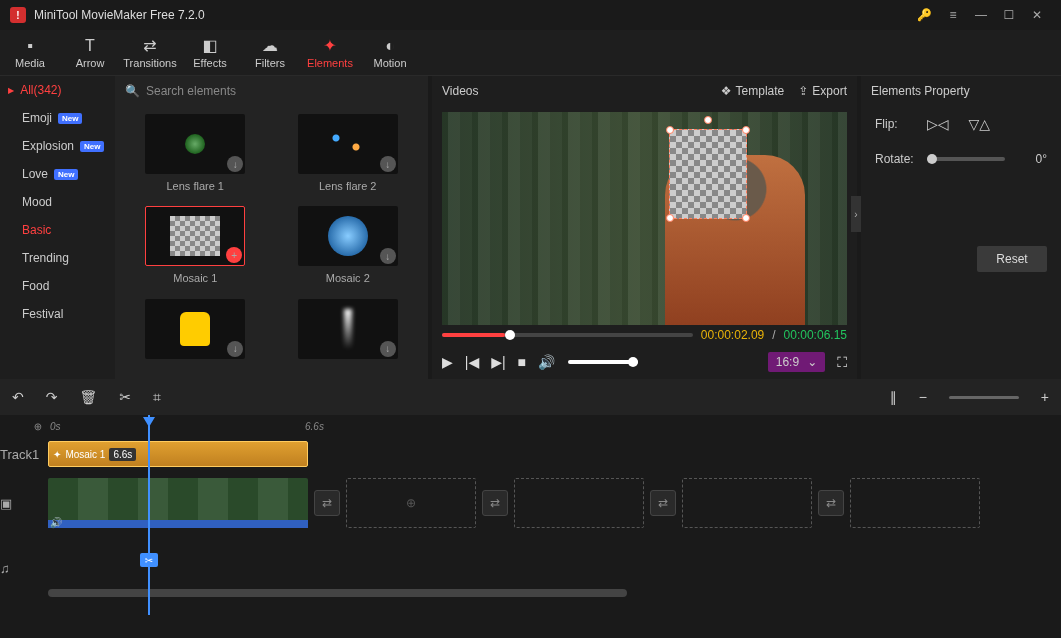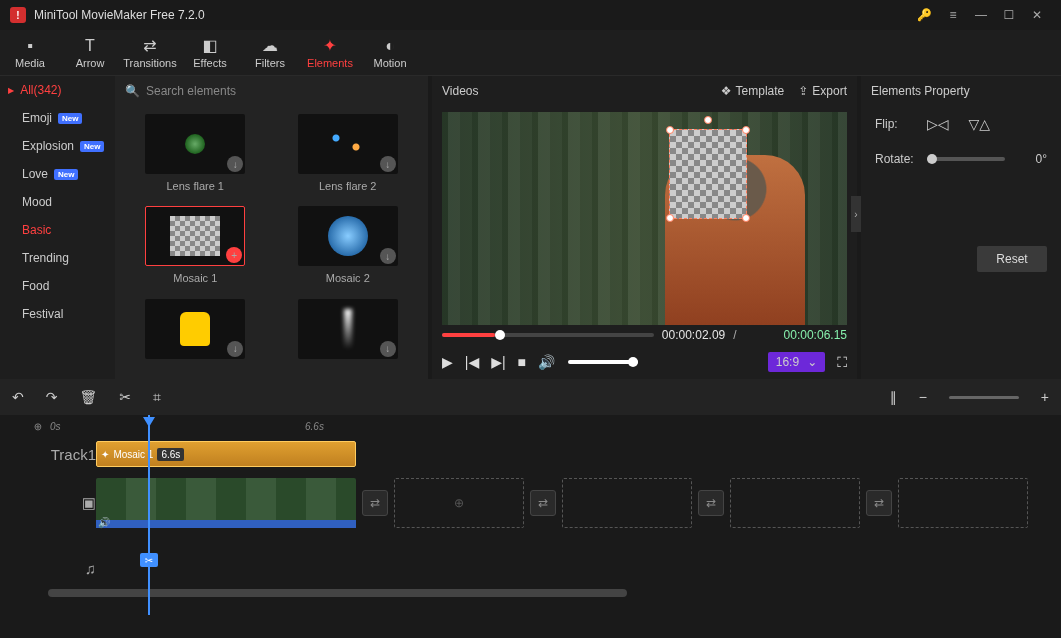--- a/index.html
+++ b/index.html
@@ -61,28 +61,28 @@
 .person { position: absolute; left: 55%; bottom: 0; width: 140px; height: 170px; background: radial-gradient(circle at 50% 20%,#6a5a4a 20%,transparent 21%), linear-gradient(#c07040,#904020); border-radius: 40px 40px 0 0; }
 .mosaic-box { position: absolute; left: 56%; top: 8%; width: 78px; height: 90px; border: 1px dashed #ff8060; background: repeating-conic-gradient(#888 0 25%,#ccc 25% 50%); background-size: 12px 12px; }
 .mosaic-box .handle { position: absolute; width: 8px; height: 8px; background: #fff; border: 1px solid #ff8060; border-radius: 4px; }
 .h-tl { left: -4px; top: -4px; } .h-tr { right: -4px; top: -4px; }
 .h-bl { left: -4px; bottom: -4px; } .h-br { right: -4px; bottom: -4px; }
 .h-tc { left: calc(50% - 4px); top: -14px; }
 .scrub { height: 20px; display: flex; align-items: center; padding: 0 10px; gap: 8px; }
 .scrub-track { flex: 1; height: 4px; background: #444; position: relative; border-radius: 2px; }
 .scrub-fill { position: absolute; left: 0; top: 0; height: 100%; width: 25%; background: #ff4040; border-radius: 2px; }
 .scrub-knob { position: absolute; left: 25%; top: -3px; width: 10px; height: 10px; background: #fff; border-radius: 5px; }
-.time-cur { color: #e5e5e5; }
-.time-tot { color: #86efac; margin-left: 39px; }
+.time-cur { color: #eab308; }
+.time-tot { color: #22c55e; }
 .controls { height: 34px; display: flex; align-items: center; padding: 0 10px; gap: 12px; }
 .ctrl-btn { cursor: pointer; color: #ddd; font-size: 14px; }
 .vol-track { width: 70px; height: 4px; background: #fff; border-radius: 2px; position: relative; }
 .vol-knob { position: absolute; right: 0; top: -3px; width: 10px; height: 10px; background: #fff; border-radius: 5px; }
 .controls .spacer { flex: 1; }
-.aspect-sel { background: #6d28d9; padding: 3px 8px; border-radius: 2px; display: flex; align-items: center; gap: 8px; cursor: pointer; color: #ccc; }
+.aspect-sel { background: #701a75; padding: 3px 8px; border-radius: 2px; display: flex; align-items: center; gap: 8px; cursor: pointer; color: #ccc; }
 
 
 .props { width: 200px; background: #1e1e1e; display: flex; flex-direction: column; position: relative; }
 .props-header { height: 30px; display: flex; align-items: center; padding: 0 10px; color: #ccc; }
 .collapse-tab { position: absolute; left: -10px; top: 120px; width: 10px; height: 36px; background: #333; display: flex; align-items: center; justify-content: center; cursor: pointer; font-size: 10px; }
 .prop-row { display: flex; align-items: center; padding: 10px 14px; gap: 10px; }
 .prop-row .label { width: 42px; color: #ccc; }
 .prop-row .icons { display: flex; gap: 20px; }
 .prop-row .icon-btn { cursor: pointer; color: #ccc; font-size: 14px; }
 .slider { flex: 1; height: 4px; background: #555; position: relative; border-radius: 2px; }
@@ -96,21 +96,21 @@
 .tl-tool { cursor: pointer; color: #ccc; font-size: 14px; }
 .tl-toolbar .spacer { flex: 1; }
 .zoom-track { width: 70px; height: 3px; background: #666; border-radius: 2px; }
 .ruler { height: 22px; display: flex; align-items: center; padding-left: 48px; position: relative; color: #888; font-size: 10px; }
 .ruler .tick { position: absolute; font-style: italic; }
 .playhead { position: absolute; left: 148px; top: 0; width: 2px; height: 200px; background: #4090ff; z-index: 5; }
 .playhead::before { content: ""; position: absolute; left: -5px; top: 2px; width: 12px; height: 10px; background: #4090ff; clip-path: polygon(0 0,100% 0,50% 100%); }
 .playhead .cut { position: absolute; left: -8px; top: 138px; width: 18px; height: 14px; background: #4090ff; border-radius: 2px; display: flex; align-items: center; justify-content: center; color: #fff; font-size: 10px; }
 .tl-body { flex: 1; position: relative; overflow: hidden; }
 .track { height: 30px; display: flex; align-items: center; }
-.track-label { width: 48px; text-align: right; color: #aaa; font-size: 15px; margin-left: 48px; }
+.track-label { width: 48px; text-align: left; color: #aaa; font-size: 13px; }
 .track.effect { height: 30px; margin-top: 2px; }
 .effect-clip { height: 26px; background: linear-gradient(#e0a030,#c08020); border: 1px solid #ffcc60; border-radius: 2px; display: flex; align-items: center; padding: 0 4px; gap: 4px; color: #fff; font-size: 10px; }
 .effect-clip .dur { background: #333; padding: 1px 4px; border-radius: 2px; }
 .track.video { height: 60px; margin-top: 4px; }
 .video-clip { height: 50px; background: repeating-linear-gradient(90deg,#2a4a2a 0 30px,#3a5a3a 30px 60px); border-radius: 2px; position: relative; }
 .video-clip .audio-strip { position: absolute; left: 0; right: 0; bottom: 0; height: 8px; background: #3060c0; }
 .video-clip .spk { position: absolute; left: 2px; bottom: 0; font-size: 10px; color: #fff; }
 .empty-clip { height: 50px; border: 1px dashed #555; border-radius: 2px; display: flex; align-items: center; justify-content: center; color: #555; }
 .trans-btn { width: 26px; height: 26px; border: 1px solid #444; border-radius: 3px; background: #2a2a2a; display: flex; align-items: center; justify-content: center; color: #888; cursor: pointer; margin: 0 6px; }
 .track.music { height: 34px; margin-top: 18px; }

